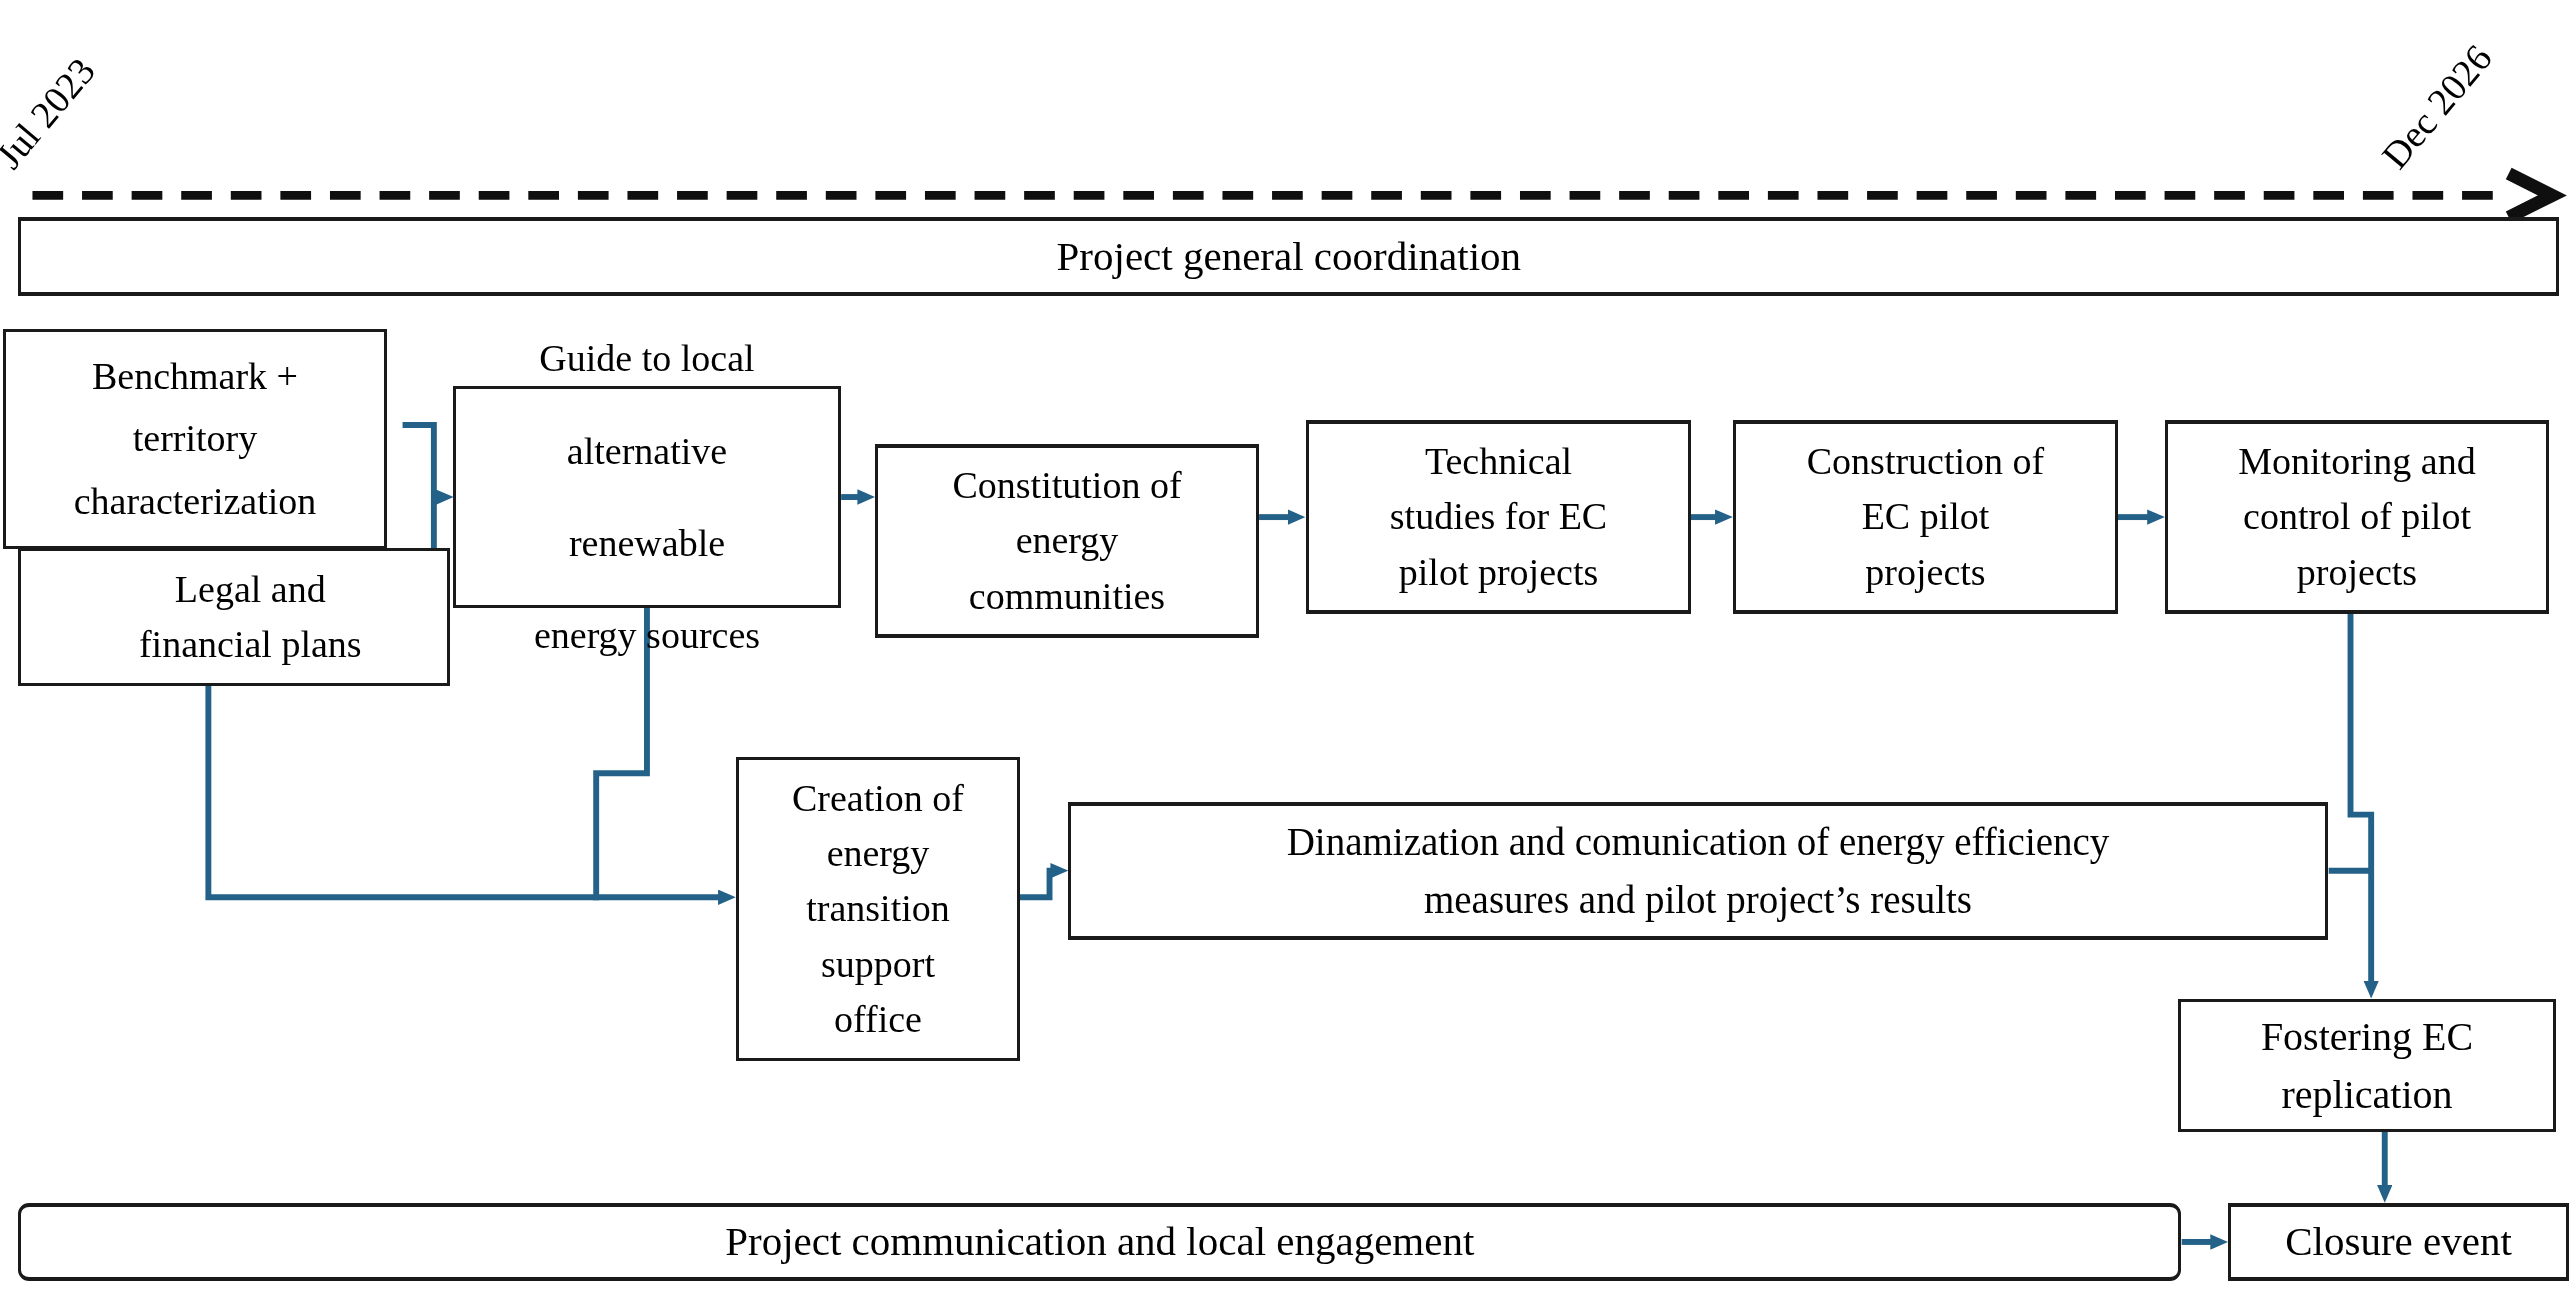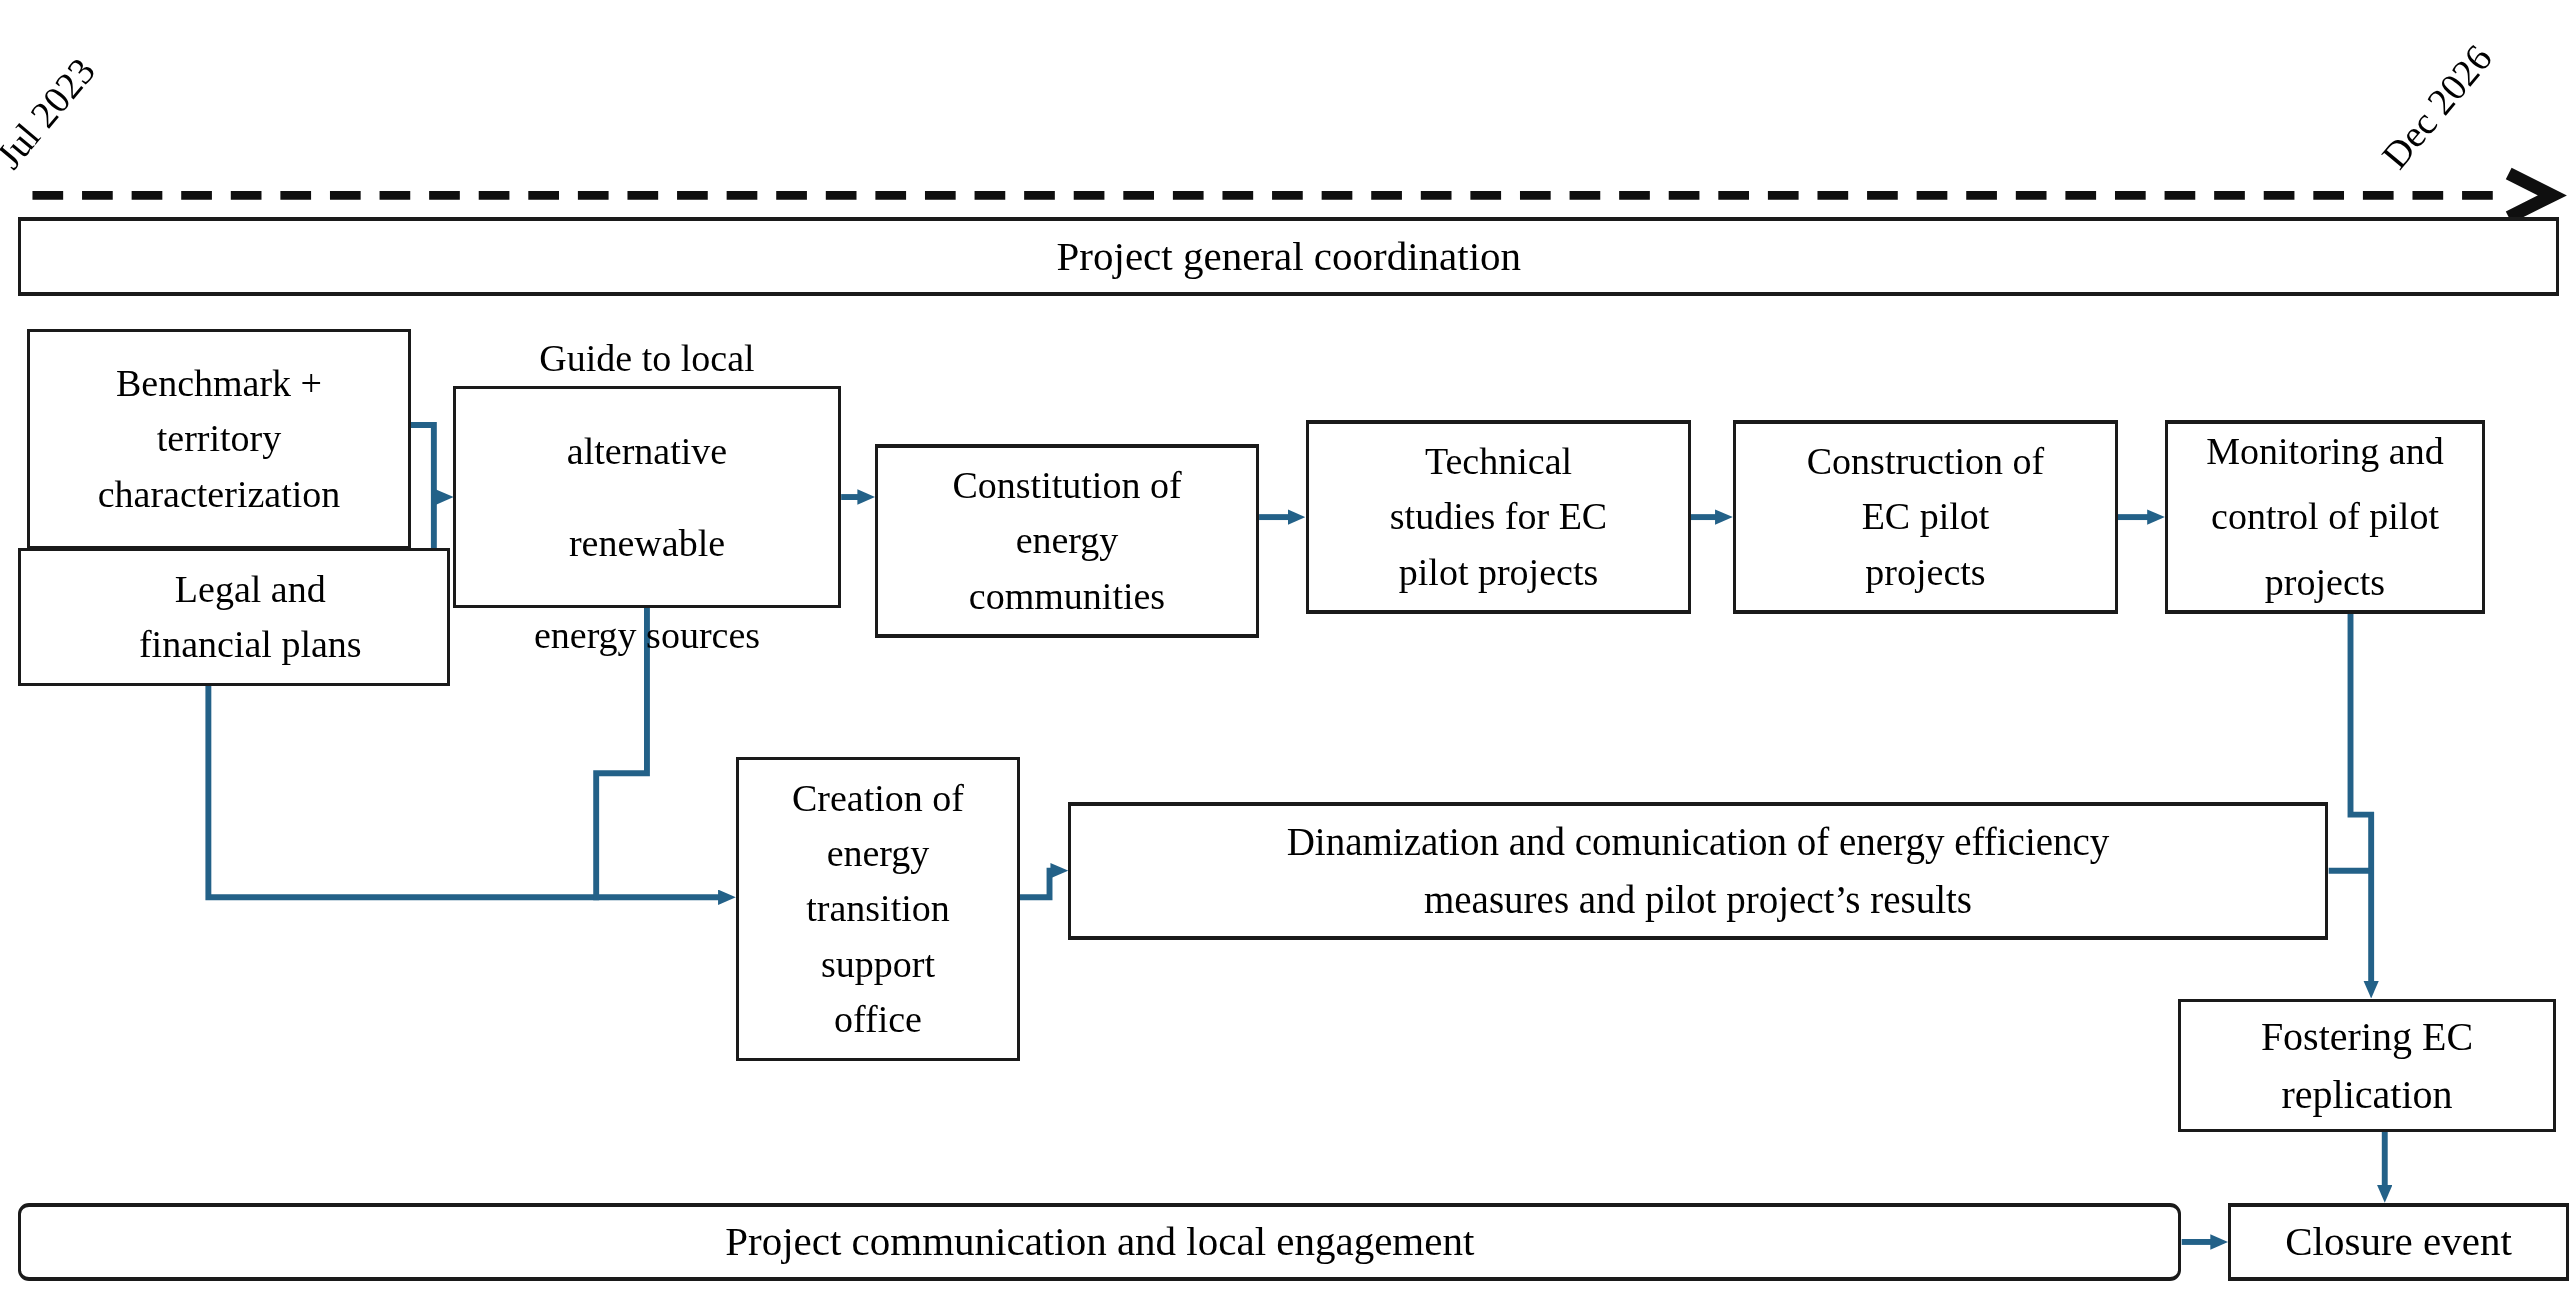--- a/index.html
+++ b/index.html
@@ -63,21 +63,21 @@
     <path class="conn" marker-end="url(#arrow)" d="M3696 2104 H3746"></path>
   </svg>
 
   <div class="rot-label" style="left:17.7px;top:137px;">Jul 2023</div>
   <div class="rot-label" style="left:2404px;top:137px;">Dec 2026</div>
 
   <div class="box thick-tb band" style="left:18.3px;top:217px;width:2541px;height:79px;">Project general coordination</div>
 
   <div class="box thick-tb band" style="left:18.3px;top:1203px;width:2163px;height:78px;border-radius:11px;">Project communication and local engagement</div>
 
-  <div class="box" style="left:27px;top:329px;width:384px;height:220px;">
+  <div class="box" style="left:3px;top:329px;width:384px;height:220px;gap:7px;">
       <div>Benchmark +</div>
       <div>territory</div>
       <div>characterization</div>
     </div>
 
   <div class="box" style="left:18.3px;top:548px;width:432px;height:138px;padding-left:32px;">
       <div>Legal and</div>
       <div>financial plans</div>
     </div>
 
@@ -99,21 +99,21 @@
       <div>studies for EC</div>
       <div>pilot projects</div>
     </div>
 
   <div class="box thick-tb" style="left:1733px;top:420px;width:385px;height:194px;">
       <div>Construction of</div>
       <div>EC pilot</div>
       <div>projects</div>
     </div>
 
-  <div class="box thick-tb" style="left:2165px;top:420px;width:320px;height:194px;justify-content:space-between;">
+  <div class="box thick-tb" style="left:2165px;top:420px;width:384px;height:194px;">
       <div>Monitoring and</div>
       <div>control of pilot</div>
       <div>projects</div>
     </div>
 
   <div class="box" style="left:736px;top:757px;width:284px;height:304px;align-items:center;">
       <div>Creation of</div>
       <div>energy</div>
       <div>transition</div>
       <div>support</div>

